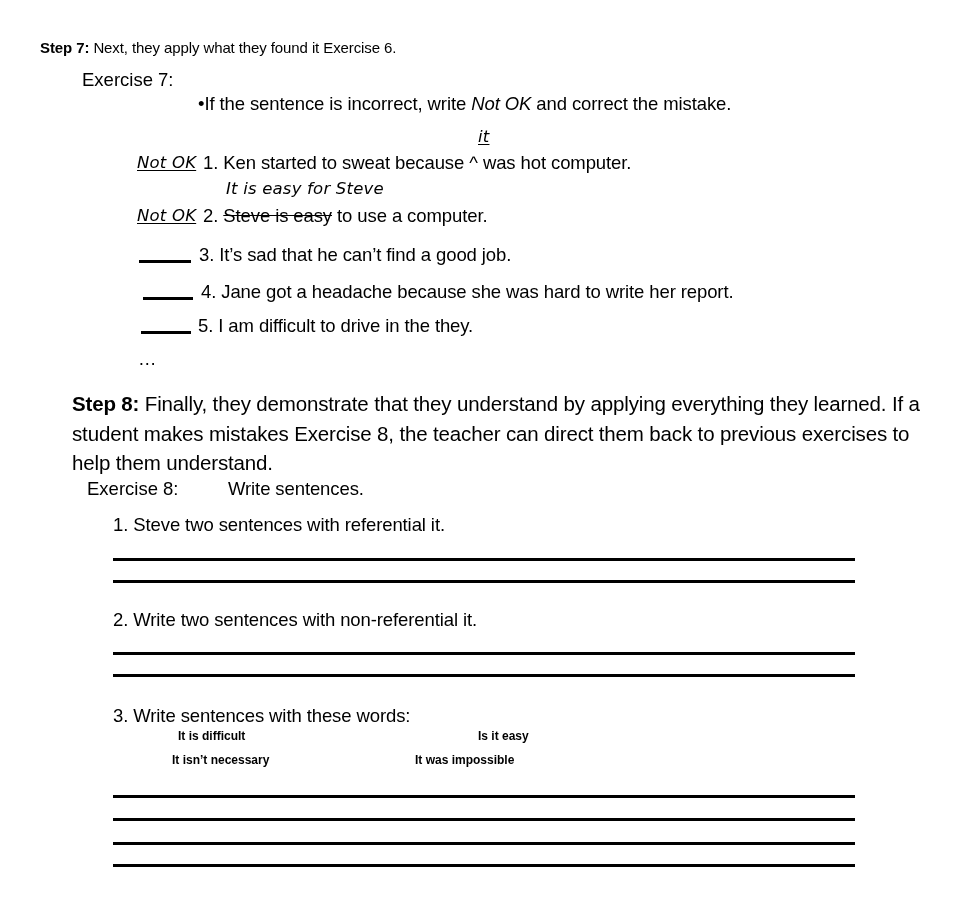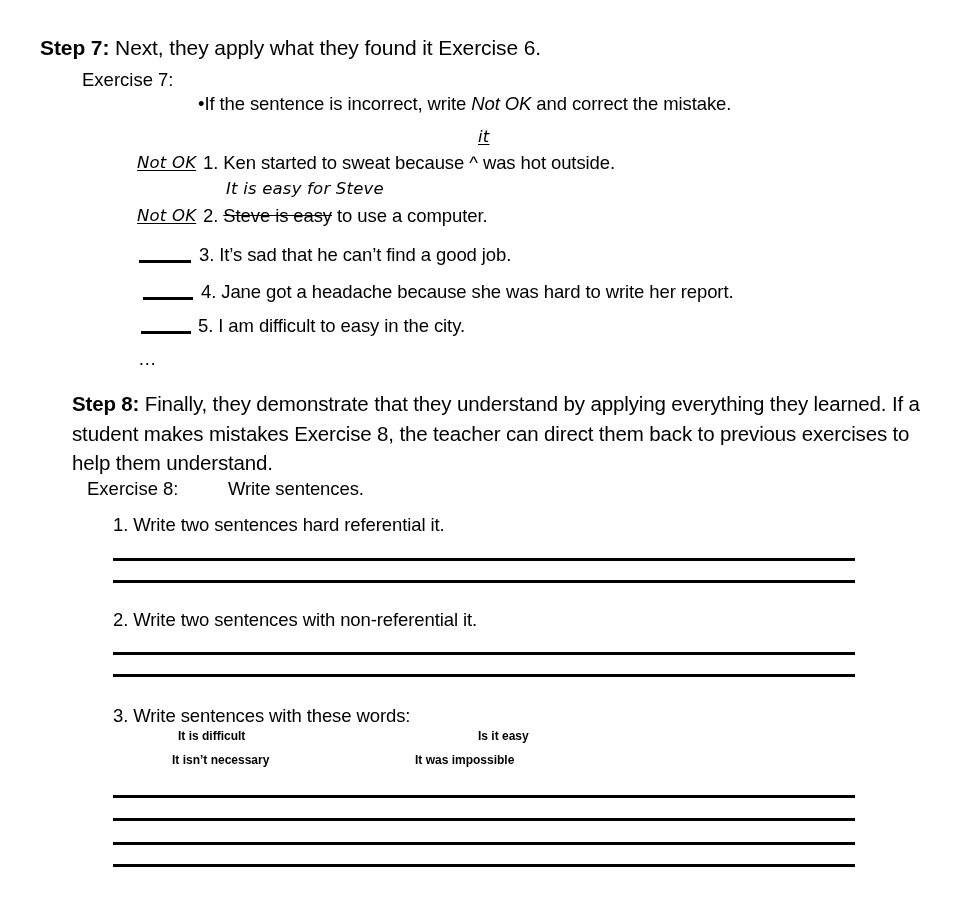--- a/index.html
+++ b/index.html
@@ -18,21 +18,21 @@
   .page {
     position: absolute;
     left: 0; top: 0;
     width: 971px;
     height: 897px;
   }
   .abs { position: absolute; white-space: pre; }
 
   
   .step-line {
-    font-size: 21px;
+    font-size: 15px;
     line-height: 29px;
     letter-spacing: -0.1px;
   }
   .step-label { font-weight: bold; }
   .ex-label { font-weight: normal; font-size: 18.5px; }
   .body-txt { font-size: 18.5px; letter-spacing: -0.1px; }
   .ital { font-style: italic; }
   .strike { text-decoration: line-through; }
 
   
@@ -77,44 +77,44 @@
   <div class="abs step-line" style="left:40px; top:33px;"><span class="step-label">Step 7:</span><span> Next, they apply what they found it Exercise 6.</span></div>
 
   <div class="abs ex-label" style="left:82px; top:69px;">Exercise 7:</div>
 
 
   <div class="abs body-txt" style="left:198px; top:93px;"><span>•</span><span>If the sentence is incorrect, write </span><span class="ital">Not OK</span><span> and correct the mistake.</span></div>
 
   <div class="abs hand hand-u" style="left:478px; top:127px;">it</div>
 
   <div class="abs hand hand-u" style="left:137px; top:153px;">Not OK</div>
-  <div class="abs body-txt" style="left:203px; top:152px;"><span>1.</span><span> Ken started to sweat because </span><span>^</span><span> was hot outside.</span></div>
+  <div class="abs body-txt" style="left:203px; top:152px;"><span>1.</span><span> Ken started to sweat because </span><span>^</span><span> was hot computer.</span></div>
 
   <div class="abs hand" style="left:226px; top:179px;">It is easy for Steve</div>
 
   <div class="abs hand hand-u" style="left:137px; top:206px;">Not OK</div>
   <div class="abs body-txt" style="left:203px; top:205px;"><span>2.</span><span> </span><span class="strike">Steve is easy</span><span> to use a computer.</span></div>
 
   <span class="blank abs" style="left:139px; top:260px; width:52px;"></span>
   <div class="abs body-txt" style="left:199px; top:244px;"><span>3.</span><span> It’s sad that he can’t find a good job.</span></div>
 
   <span class="blank abs" style="left:143px; top:297px; width:50px;"></span>
   <div class="abs body-txt" style="left:201px; top:281px;"><span>4.</span><span> Jane got a headache because she was hard to write her report.</span></div>
 
   <span class="blank abs" style="left:141px; top:331px; width:50px;"></span>
-  <div class="abs body-txt" style="left:198px; top:315px;"><span>5.</span><span> I am difficult to easy in the city.</span></div>
+  <div class="abs body-txt" style="left:198px; top:315px;"><span>5.</span><span> I am difficult to drive in the they.</span></div>
 
   <div class="abs body-txt" style="left:138px; top:348px;">…</div>
 
   <div class="step8-para" style="left:72px; top:389px;"><span class="step-label">Step 8:</span><span> Finally, they demonstrate that they understand by applying everything they learned. If a student makes mistakes Exercise 8, the teacher can direct them back to previous exercises to help them understand.</span></div>
 
   <div class="abs ex-label" style="left:87px; top:478px;">Exercise 8:</div>
   <div class="abs body-txt" style="left:228px; top:478px;">Write sentences.</div>
 
-  <div class="abs body-txt" style="left:113px; top:514px;"><span>1.</span><span> Write two sentences hard referential it.</span></div>
+  <div class="abs body-txt" style="left:113px; top:514px;"><span>1.</span><span> Steve two sentences with referential it.</span></div>
   <div class="rule" style="left:113px; top:558px; width:742px;"></div>
   <div class="rule" style="left:113px; top:580px; width:742px;"></div>
 
   <div class="abs body-txt" style="left:113px; top:609px;"><span>2.</span><span> Write two sentences with non-referential it.</span></div>
   <div class="rule" style="left:113px; top:652px; width:742px;"></div>
   <div class="rule" style="left:113px; top:674px; width:742px;"></div>
 
   <div class="abs body-txt" style="left:113px; top:705px;"><span>3.</span><span> Write sentences with these words:</span></div>
 
   <div class="word-col" style="left:178px; top:729px;">It is difficult</div>

